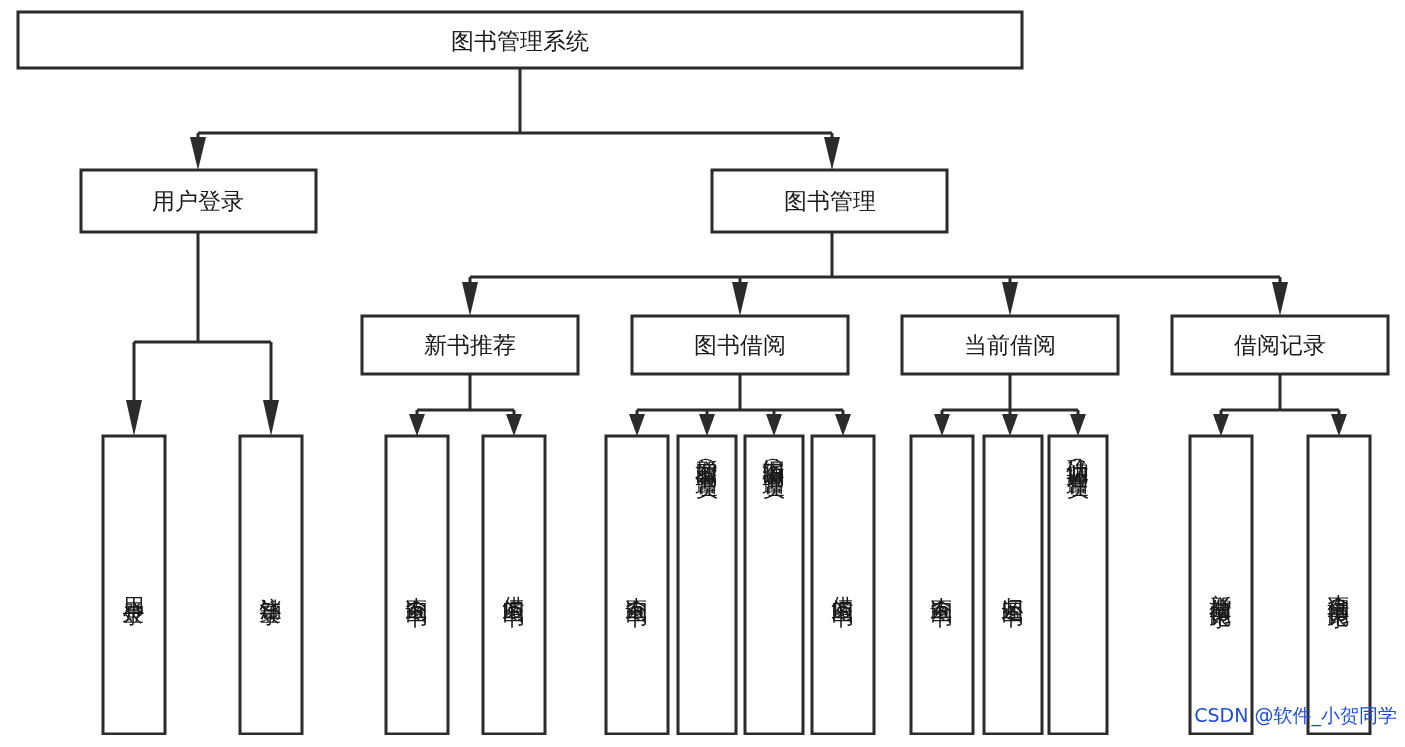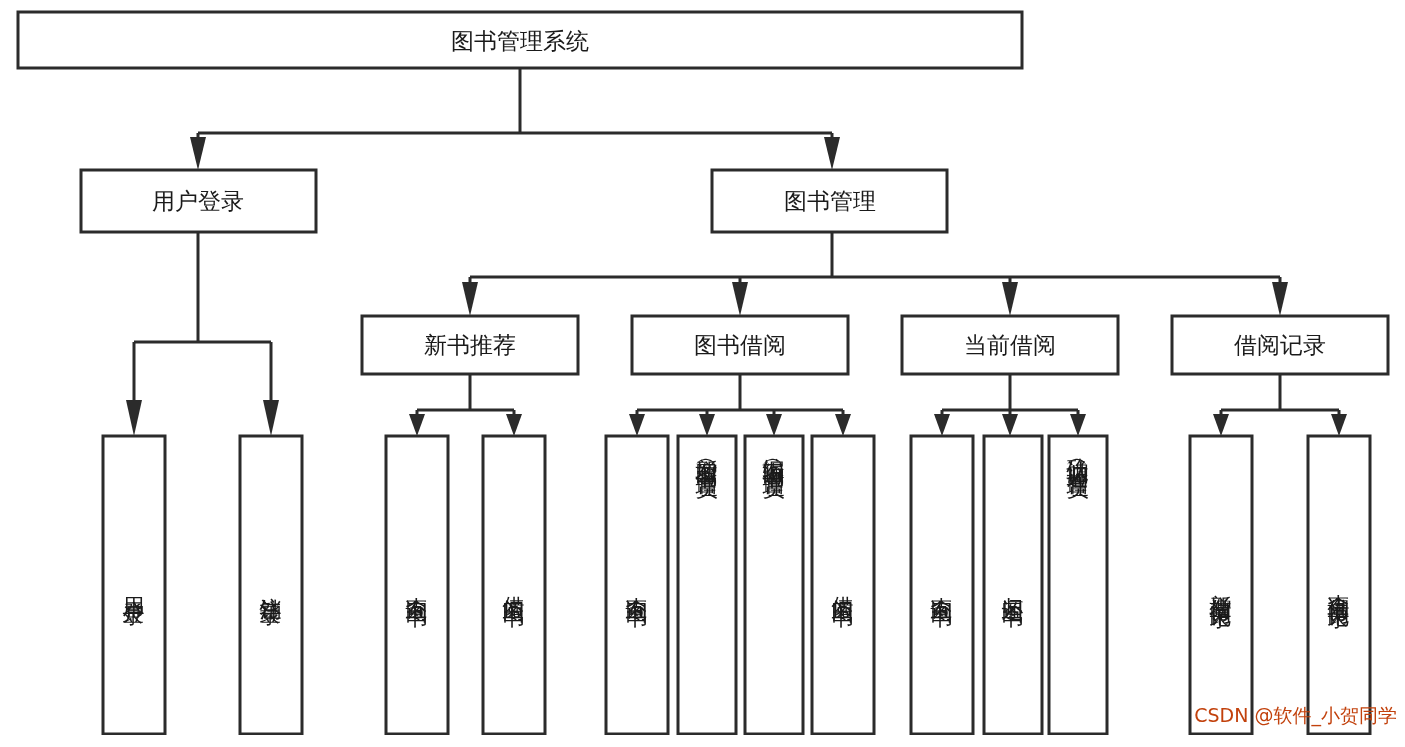--- a/index.html
+++ b/index.html
@@ -64,21 +64,21 @@
     color: #1a1a1a;
     letter-spacing: 3px;
     white-space: nowrap;
   }
   #watermark {
     position: absolute;
     right: 8px;
     bottom: 6px;
     font-family: "DejaVu Sans", "Liberation Sans", sans-serif;
     font-size: 19px;
-    color: #c2410c;
+    color: #1d4ed8;
     white-space: nowrap;
     user-select: none;
   }
 </style>
 </head>
 <body>
 
 <div id="diagram-root">
 
   <svg id="tree-svg" viewBox="0 0 1405 747" xmlns="http://www.w3.org/2000/svg">

